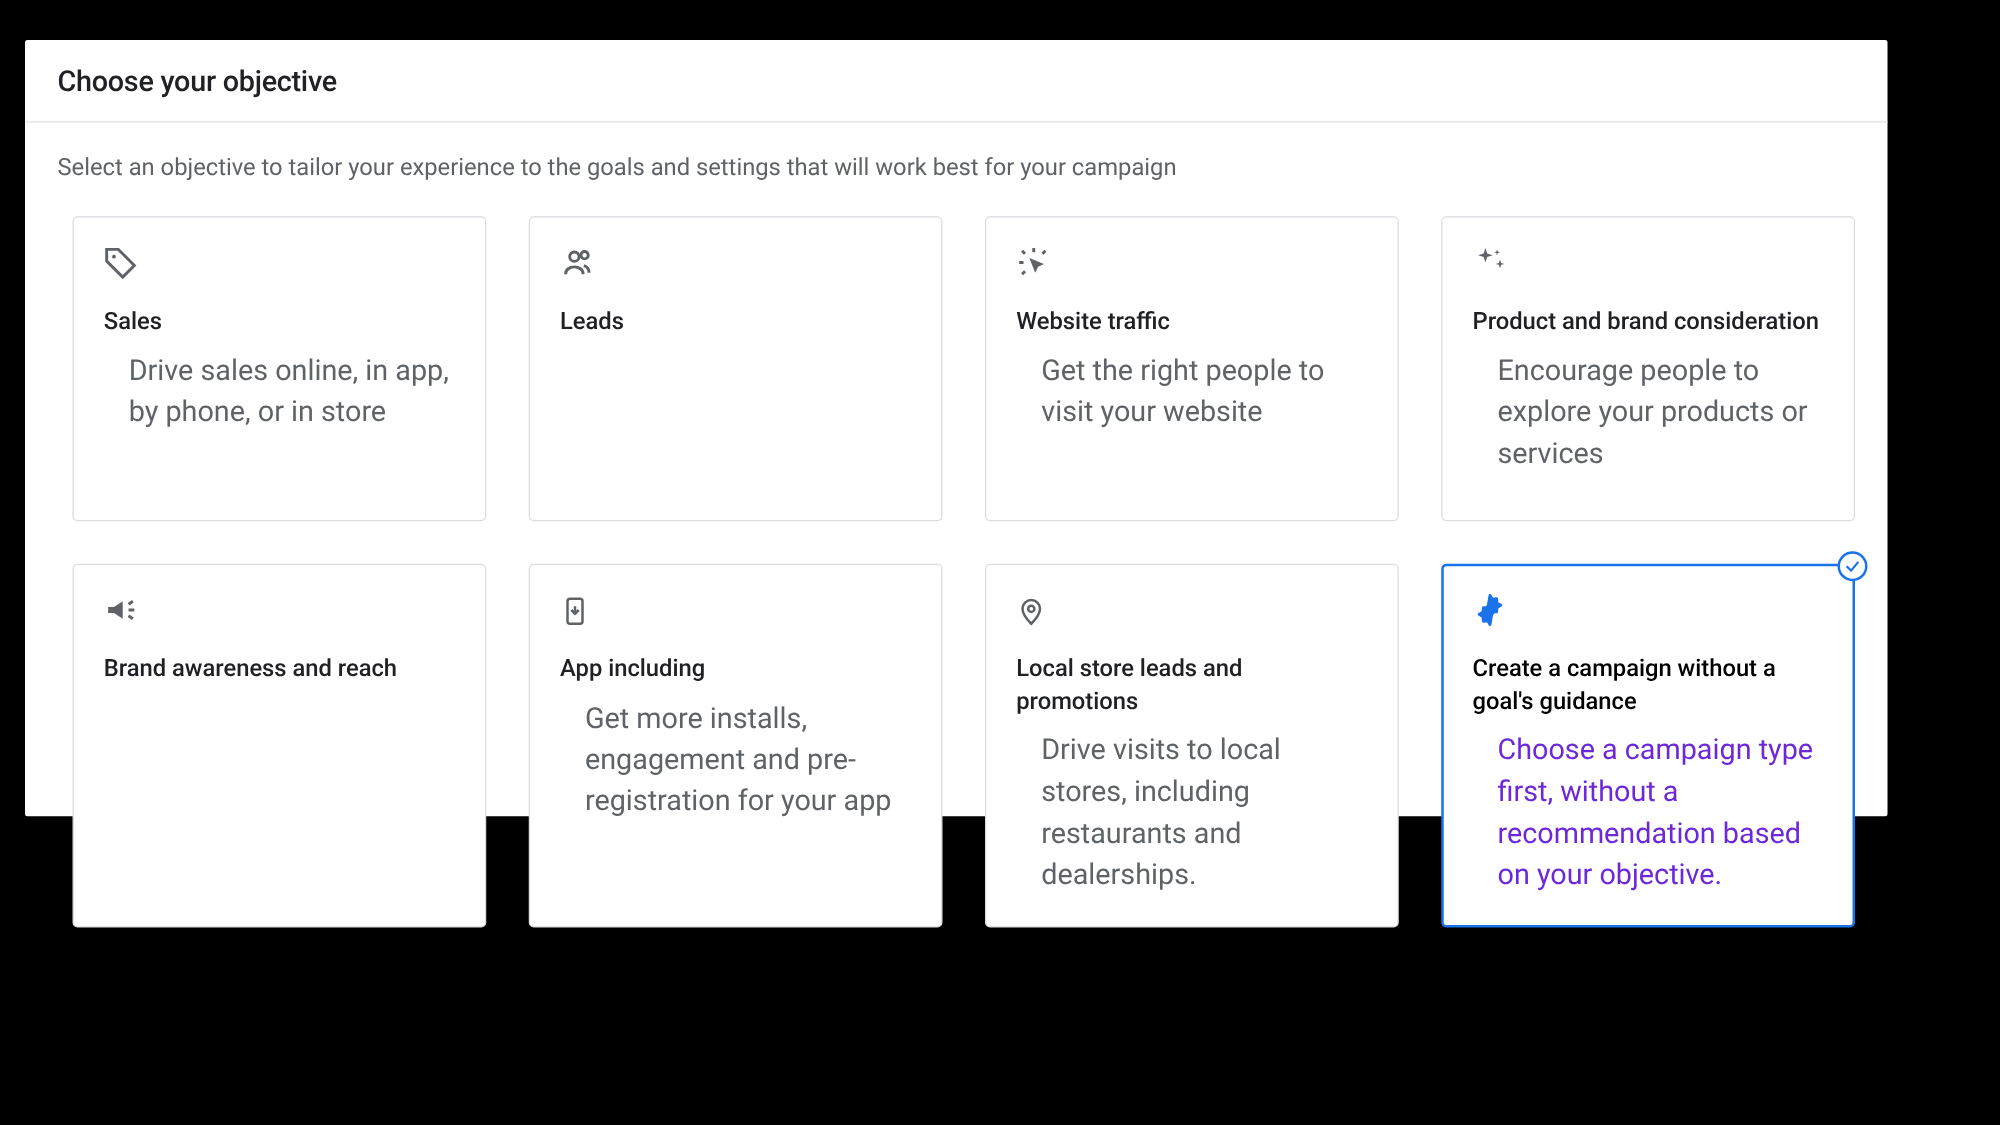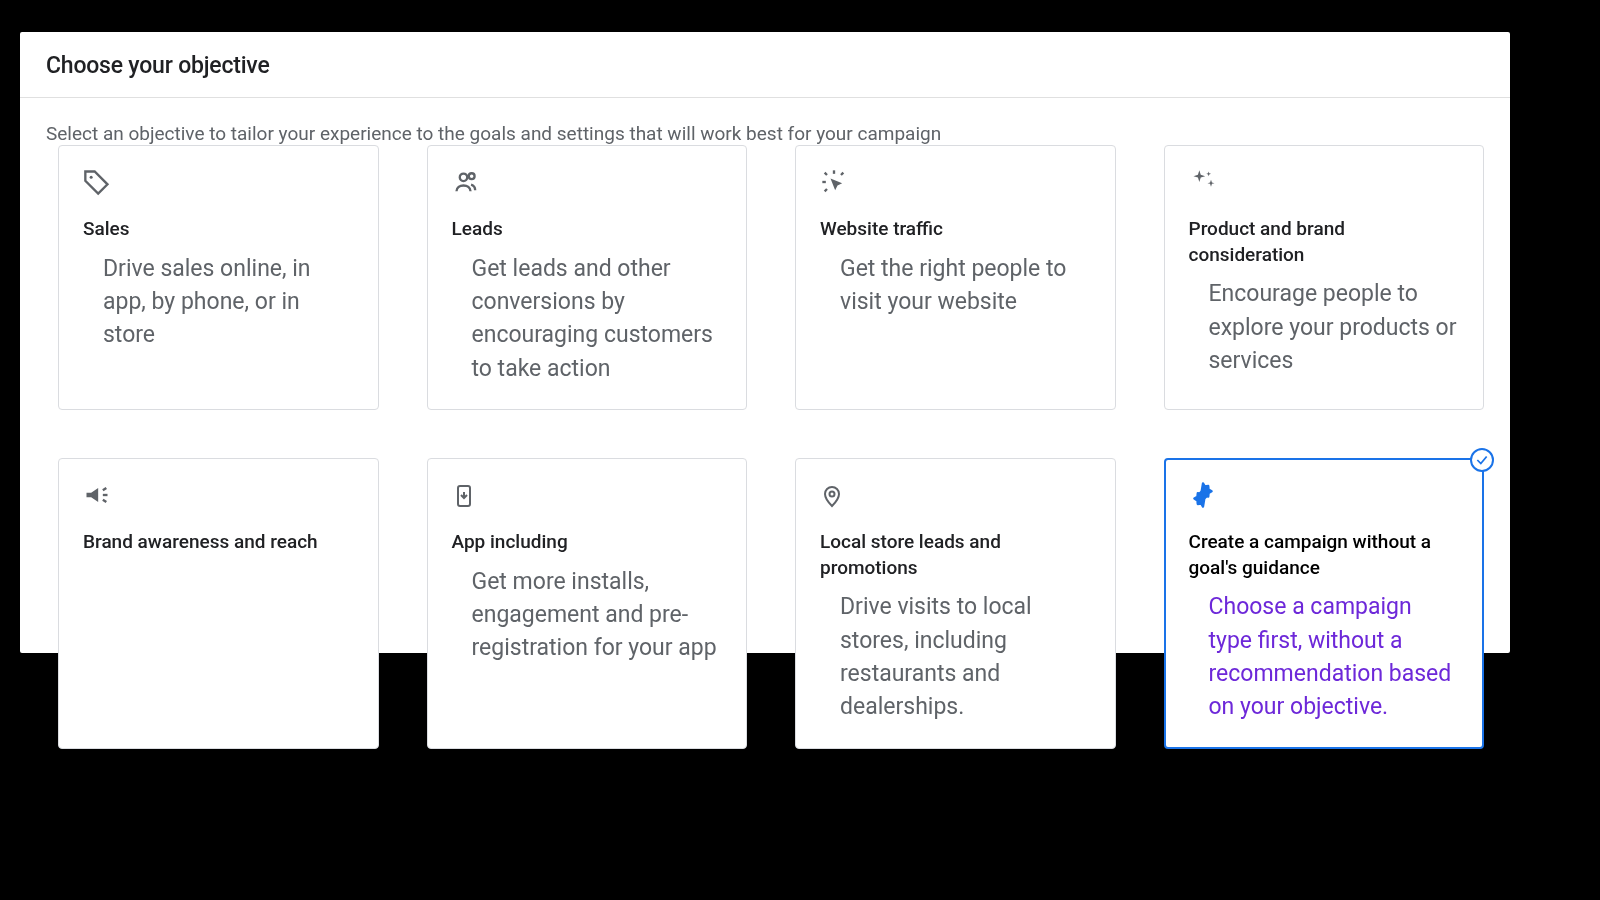--- a/index.html
+++ b/index.html
@@ -28,25 +28,26 @@
     font-weight: 500;
     color: #202124;
     letter-spacing: -0.2px;
   }
   .panel-body {
     padding: 24px 26px;
   }
   .subtitle {
     font-size: 19px;
     color: #5f6368;
+    margin-bottom: 28px;
   }
   .grid {
     display: grid;
     grid-template-columns: repeat(4, 1fr);
-    gap: 48px;
+    gap: 34px;
     padding-left: 12px;
   }
   .card {
     border: 1px solid #dadce0;
     border-radius: 4px;
     padding: 22px 24px 24px 24px;
     min-height: 244px;
     position: relative;
     cursor: pointer;
     background: #fff;
@@ -117,21 +118,20 @@
       <div class="card">
         <div class="icon-wrap">
           <svg width="30" height="28" viewBox="0 0 24 24" fill="none" stroke="#5f6368" stroke-width="2">
             <circle cx="9" cy="8" r="3.2"></circle>
               <path d="M3 20c0-3.2 2.8-5 6-5s6 1.8 6 5"></path>
             <circle cx="16" cy="7" r="2.5"></circle>
               <path d="M19 19c0-2.6-1.5-4.2-3.5-4.8"></path>
           </svg>
         </div>
         <div class="card-title">Leads</div>
-        <div class="card-desc">Get leads and other conversions by encouraging customers to take action</div>
       </div>
 
       <div class="card">
         <div class="icon-wrap">
           <svg width="28" height="28" viewBox="0 0 24 24" fill="none" stroke="#5f6368" stroke-width="2">
             <path d="M9 9l10 4-4 2-2 4-4-10z" fill="#5f6368" stroke="none"></path>
             <line x1="4" y1="4" x2="6" y2="6"></line>
               <line x1="12" y1="2" x2="12" y2="5"></line>
             <line x1="2" y1="12" x2="5" y2="12"></line>
               <line x1="4" y1="20" x2="6" y2="18"></line>

